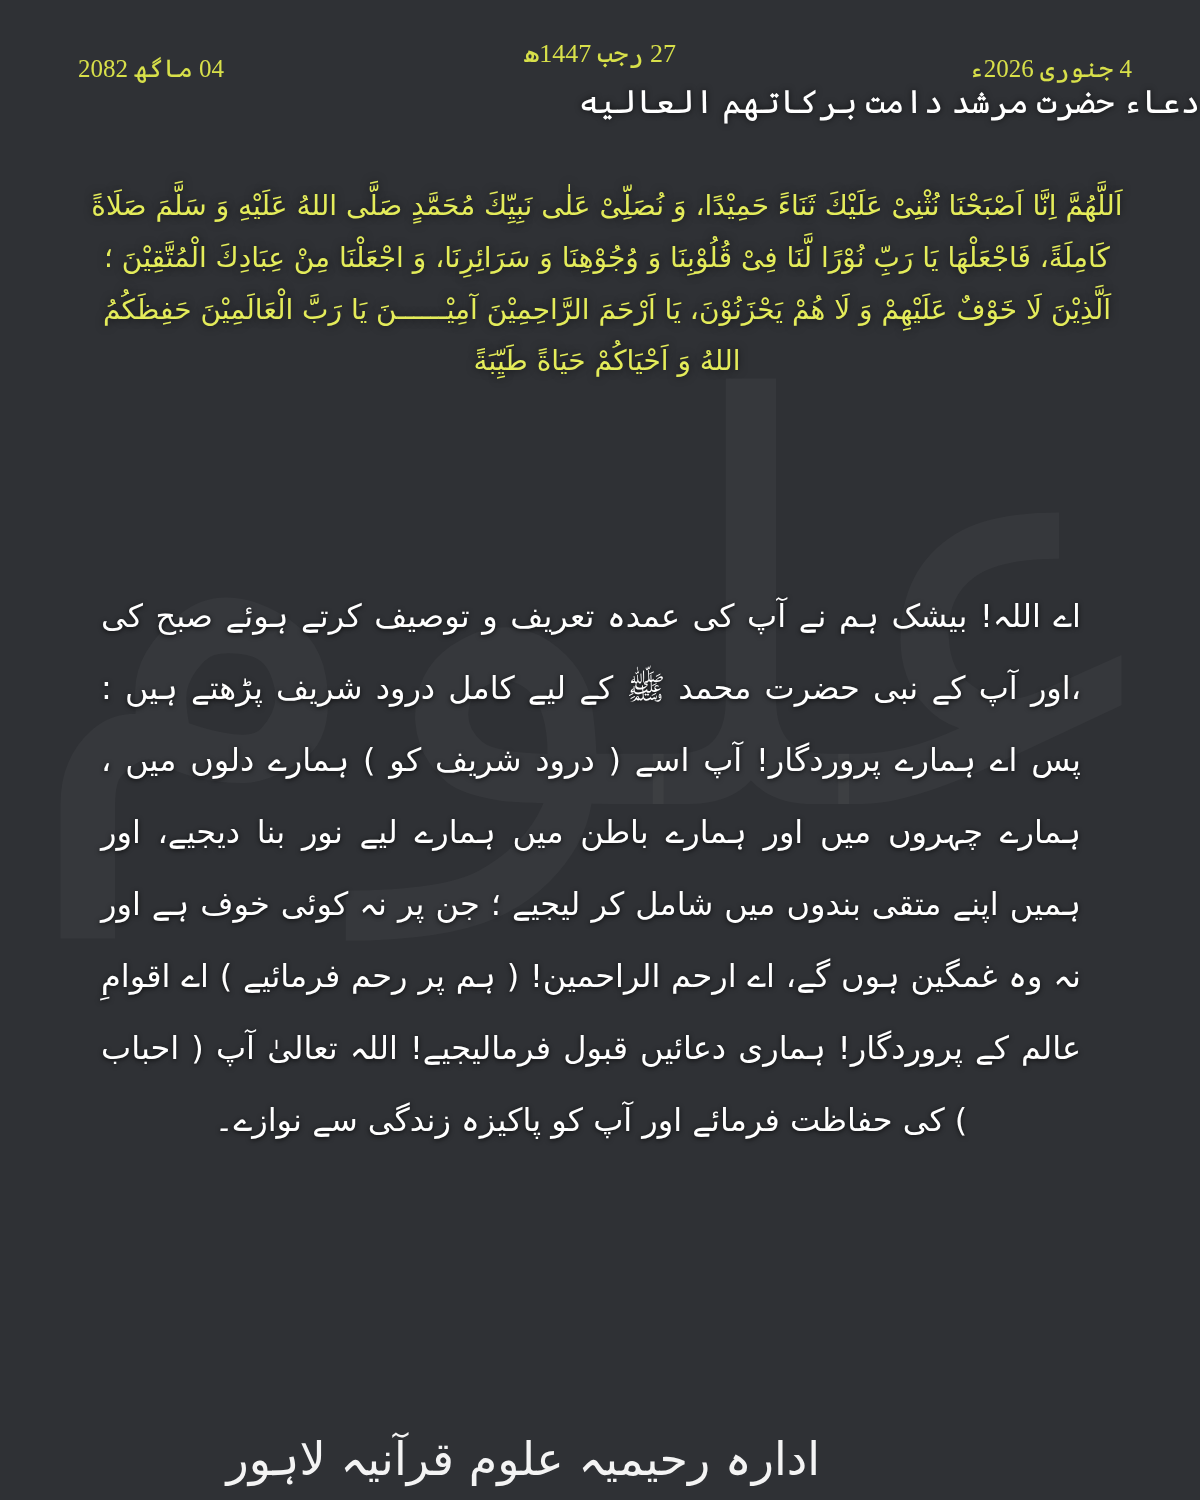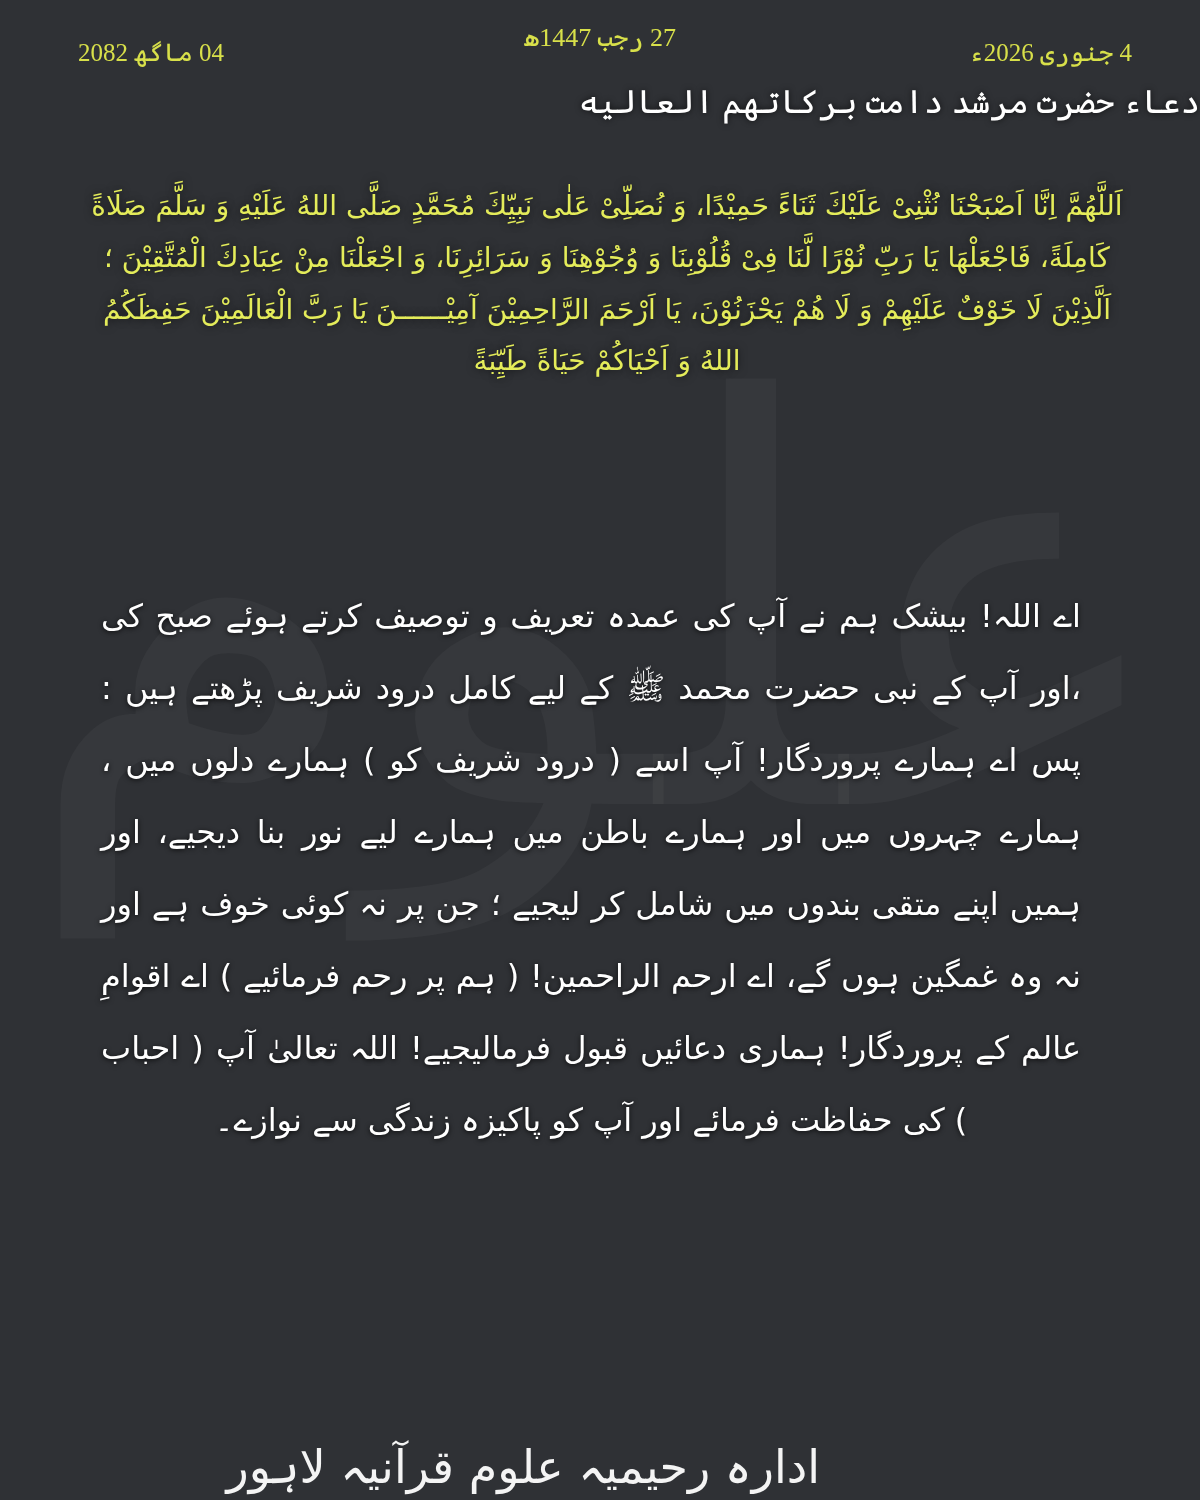--- a/index.html
+++ b/index.html
@@ -27,21 +27,21 @@
     color: rgba(255,255,255,0.035);
     font-family: "DejaVu Sans", sans-serif;
     pointer-events: none;
     user-select: none;
     white-space: nowrap;
   }
 
   
   .date-row {
     position: absolute;
-    top: 0;
+    top: 16px;
     left: 0;
     width: 1200px;
     height: 80px;
   }
   .date {
     position: absolute;
     color: #d8e04a;
     font-family: "Liberation Serif", serif;
     font-size: 25px;
     direction: rtl;
@@ -111,21 +111,21 @@
     bottom: 14px;
     font-family: "Liberation Serif", serif;
     font-size: 36px;
     letter-spacing: 0px;
     color: #ffffff;
     white-space: nowrap;
   }
   .footer-logo {
     position: absolute;
     right: 380px;
-    bottom: 6px;
+    bottom: 14px;
     font-family: "DejaVu Sans", sans-serif;
     font-size: 46px;
     color: #ffffff;
     direction: rtl;
     white-space: nowrap;
     opacity: 0.95;
   }
 </style>
 </head>
 <body>

